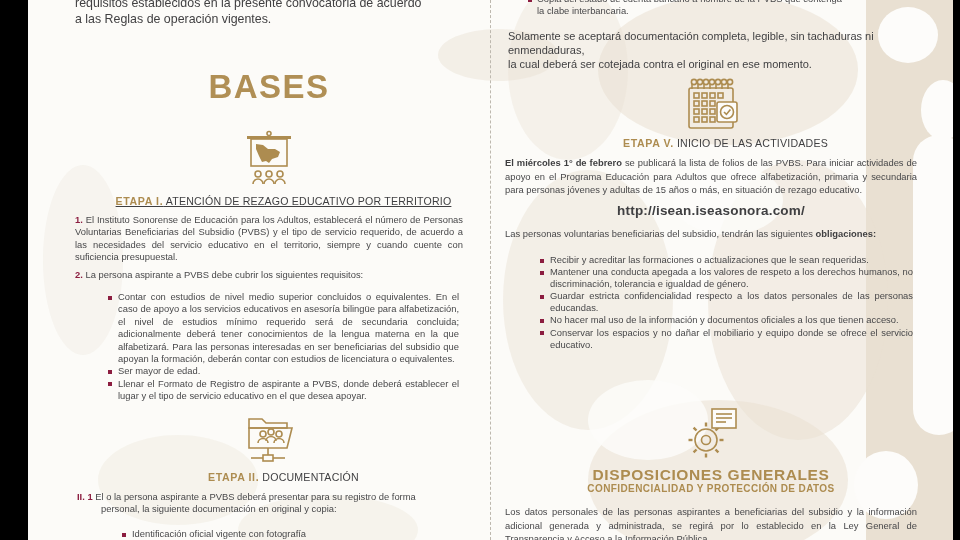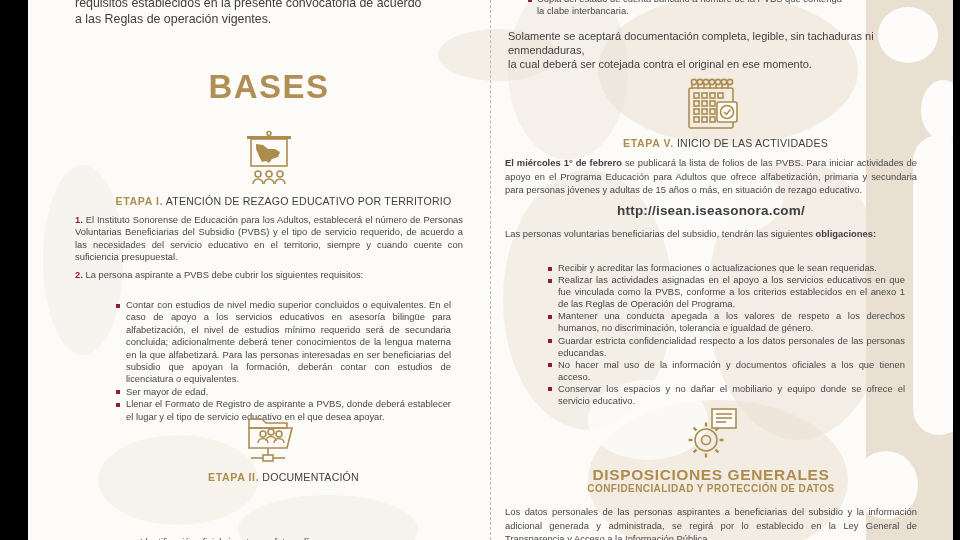--- a/index.html
+++ b/index.html
@@ -26,21 +26,21 @@
   .intro-text{font-size:12.4px;line-height:16px;font-weight:500;color:#414042;}
   .bases{
     text-align:center;font-size:33px;font-weight:800;letter-spacing:1.5px;
     color:#b08f55;
   }
   .icon-wrap{text-align:center;}
   .etapa-head{text-align:center;font-size:10.6px;color:#3f3f41;font-weight:500;letter-spacing:.2px;}
   .etapa-head .gold{color:#ad8c50;font-weight:800;letter-spacing:.6px;padding-left:29px;}
   .body-text{font-size:9.4px;line-height:12.4px;color:#48484a;text-align:justify;font-weight:500;}
   .num{color:#8c1d40;font-weight:600;}
-  ul.sq-list{list-style:none;margin:12px;padding:0;}
+  ul.sq-list{list-style:none;margin:4px;padding:0;}
   ul.sq-list li{position:relative;padding-left:10px;margin:0;}
   ul.sq-list{padding-left:29px;}
   .sq{position:absolute;left:0;top:4.5px;width:4px;height:4px;background:#8c1d40;}
   .hang{padding-left:24px;text-indent:-24px;}
   .note-text{font-size:11px;line-height:14px;color:#3f3f41;font-weight:400;text-align:left;}
   .url{text-align:center;font-size:13.5px;font-weight:800;color:#3f3f41;letter-spacing:.2px;}
   .disp-title{text-align:center;color:#ad8c50;font-weight:800;font-size:15.5px;letter-spacing:.6px;}
   .disp-sub{text-align:center;color:#ad8c50;font-weight:800;font-size:10px;letter-spacing:.4px;}
   b.inline-bold{font-weight:700;color:#3f3f41;}
   svg.gold-icon{display:inline-block;}
@@ -98,21 +98,21 @@
             <circle cx="18" cy="44" r="3"></circle>
             <path d="M13,54 a5,5 0 0 1 10,0"></path>
             <circle cx="29" cy="44" r="3"></circle>
             <path d="M24,54 a5,5 0 0 1 10,0"></path>
             <circle cx="40" cy="44" r="3"></circle>
             <path d="M35,54 a5,5 0 0 1 10,0"></path>
           </g>
         </svg>
       </div>
 
-      <div class="abs etapa-head" style="top:195px;">
+      <div class="abs etapa-head" style="top:195px;text-decoration:underline;">
         <span class="gold">ETAPA I.</span><span> ATENCIÓN DE REZAGO EDUCATIVO POR TERRITORIO</span>
       </div>
 
       <div class="abs body-text" style="top:214px;">
         <span class="num">1.</span><span> El Instituto Sonorense de Educación para los Adultos, establecerá el número de Personas Voluntarias Beneficiarias del Subsidio (PVBS) y el tipo de servicio requerido, de acuerdo a las necesidades del servicio educativo en el territorio, siempre y cuando cuente con suficiencia presupuestal.</span>
       </div>
 
       <div class="abs body-text" style="top:269px;">
         <span class="num">2.</span><span> La persona aspirante a PVBS debe cubrir los siguientes requisitos:</span>
       </div>
@@ -139,20 +139,23 @@
           <rect x="25" y="50" width="10" height="6"></rect>
           <line x1="13" y1="53" x2="25" y2="53"></line>
           <line x1="35" y1="53" x2="47" y2="53"></line>
         </svg>
       </div>
 
       <div class="abs etapa-head" style="top:471px;">
         <span class="gold">ETAPA II.</span><span> DOCUMENTACIÓN</span>
       </div>
 
+      <div class="abs body-text hang" style="top:491px;left:2px;right:8px;text-align:left;">
+        <span class="num">II. 1</span><span> El o la persona aspirante a PVBS deberá presentar para su registro de forma personal, la siguiente documentación en original y copia:</span>
+      </div>
 
       <ul class="sq-list abs body-text" style="top:524px;padding-left:43px;text-align:left;">
         <li><span class="sq"></span><span>Identificación oficial vigente con fotografía</span></li>
       </ul>
     </div>
 
     <div class="col col-right">
 
       <div class="abs body-text" style="top:-7px;left:23px;right:30px;text-align:left;">
         <div style="position:relative;padding-left:9px;">
@@ -216,21 +219,20 @@
       </div>
 
       <div class="abs url" style="top:203px;">http://isean.iseasonora.com/</div>
 
       <div class="abs body-text" style="top:228px;text-align:left;">
         <span>Las personas voluntarias beneficiarias del subsidio, tendrán las siguientes </span><b class="inline-bold">obligaciones:</b>
       </div>
 
       <ul class="sq-list abs body-text" style="top:250px;padding-left:31px;line-height:12.1px;">
         <li><span class="sq"></span><span>Recibir y acreditar las formaciones o actualizaciones que le sean requeridas.</span></li>
-        <li><span class="sq"></span><span>Realizar las actividades asignadas en el apoyo a los servicios educativos en que fue vinculada como la PVBS, conforme a los criterios establecidos en el anexo 1 de las Reglas de Operación del Programa.</span></li>
         <li><span class="sq"></span><span>Mantener una conducta apegada a los valores de respeto a los derechos humanos, no discriminación, tolerancia e igualdad de género.</span></li>
         <li><span class="sq"></span><span>Guardar estricta confidencialidad respecto a los datos personales de las personas educandas.</span></li>
         <li><span class="sq"></span><span>No hacer mal uso de la información y documentos oficiales a los que tienen acceso.</span></li>
         <li><span class="sq"></span><span>Conservar los espacios y no dañar el mobiliario y equipo donde se ofrece el servicio educativo.</span></li>
       </ul>
 
       <div class="abs icon-wrap" style="top:404px;">
         <svg class="gold-icon" width="58" height="56" viewBox="0 0 58 56" fill="none" stroke="#ad8c50" stroke-width="1.6">
           <g>
             <circle cx="24" cy="36" r="11"></circle>

